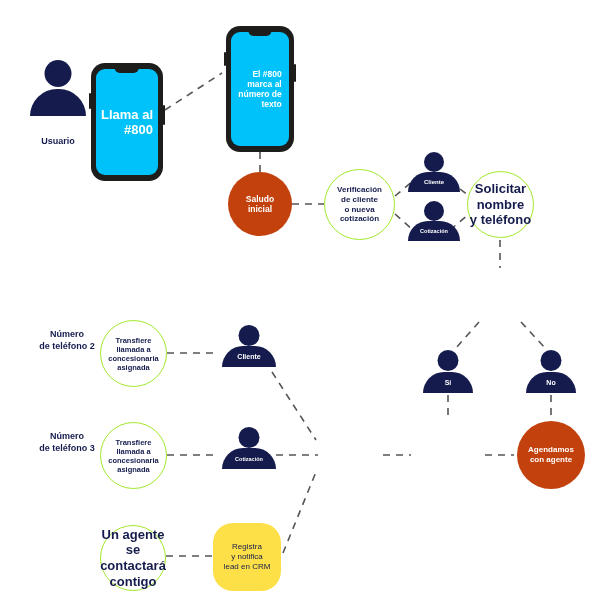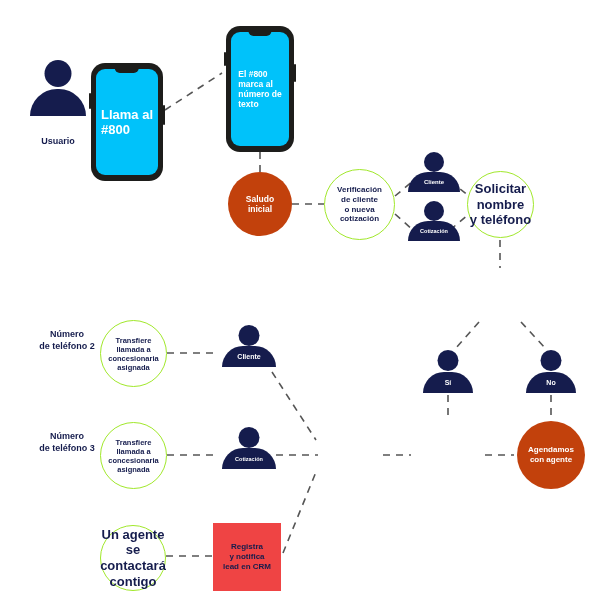--- a/index.html
+++ b/index.html
@@ -48,21 +48,21 @@
     top: 6px;
     bottom: 6px;
     background: #00c2fa;
     border-radius: 9px;
     display: flex;
     align-items: center;
     justify-content: center;
     color: #ffffff;
     font-weight: bold;
     line-height: 1.18;
-    text-align: left;
+    text-align: right;
     padding: 0 4px;
     box-sizing: border-box;
   }
   .phone .notch {
     position: absolute;
     top: 5px;
     left: 50%;
     transform: translateX(-50%);
     width: 34%;
     height: 5px;
@@ -95,24 +95,25 @@
   }
   .circle-green {
     border-radius: 50%;
     background: #ffffff;
     border: 1.6px solid #a1e82b;
     color: #151c4d;
     font-weight: bold;
     line-height: 1.2;
   }
   .square-green {
-    background: #ef4444;
+    background: #fde047;
     color: #151c4d;
-    font-weight: bold;
+    font-weight: normal;
     line-height: 1.25;
+    border-radius: 20px;
   }
 
   
   .person {
     position: absolute;
   }
   .person .head {
     position: absolute;
     left: 50%;
     transform: translateX(-50%);

